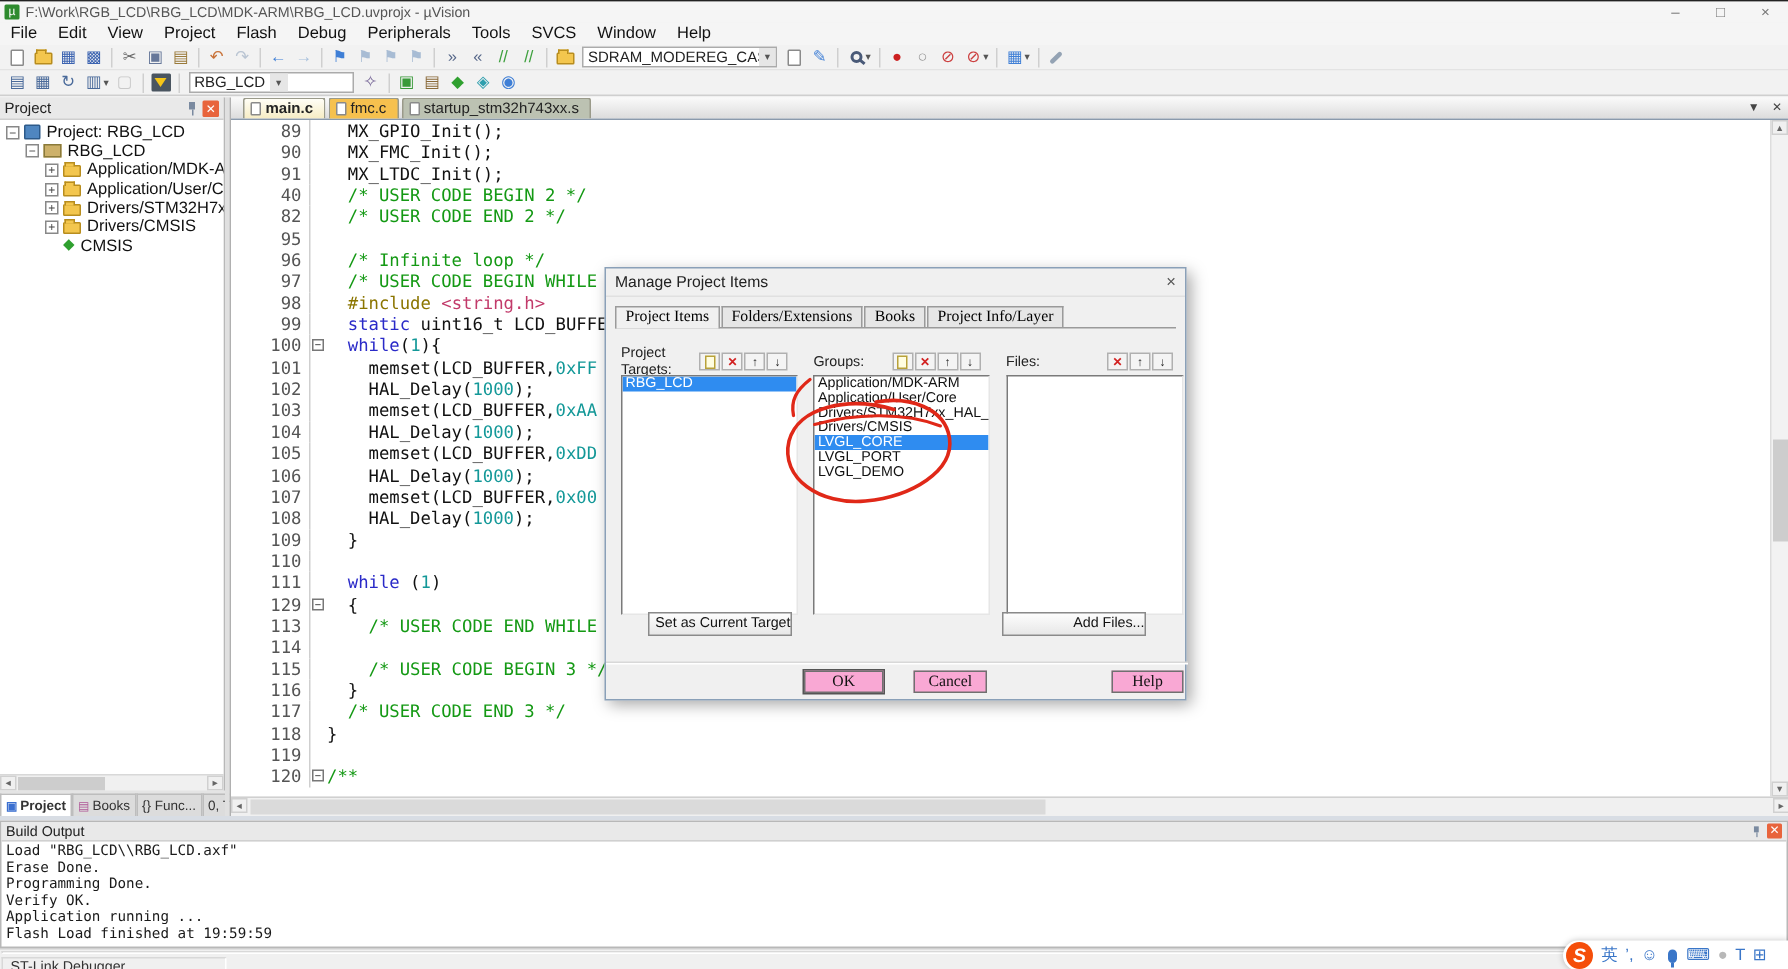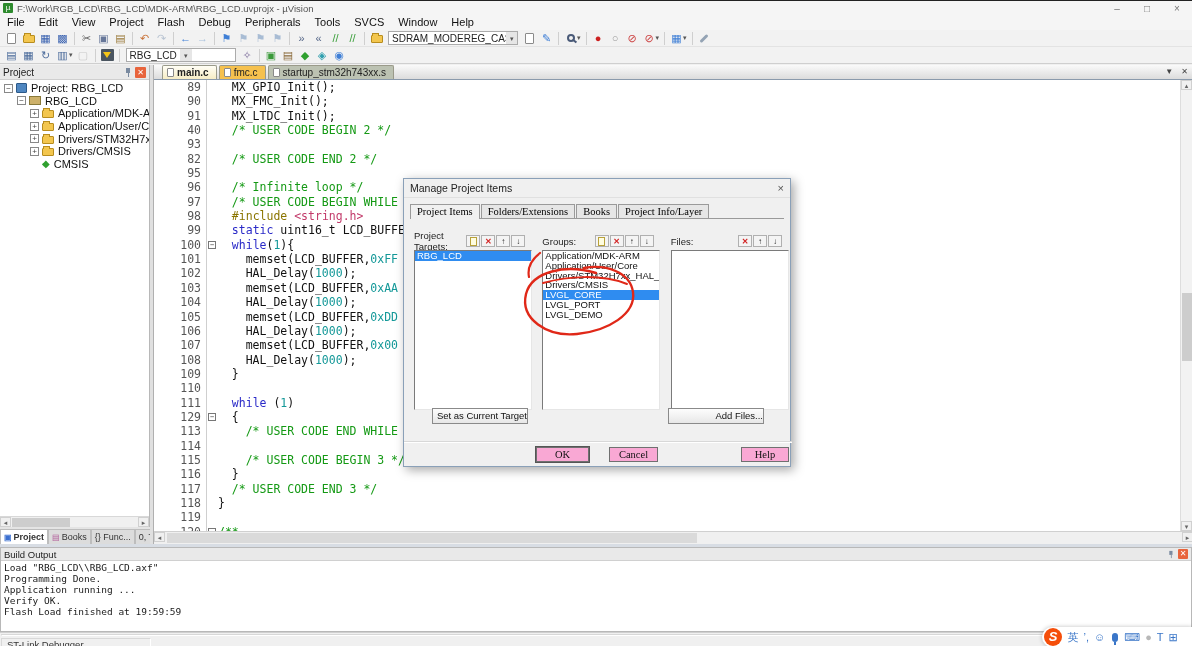--- a/index.html
+++ b/index.html
@@ -337,21 +337,20 @@
       </div>
     <div class="etabs-btns">
       <span>▼</span>
       <span>✕</span>
     </div>
     <div class="codewrap" id="codewrap">
         <div class="cl"><span class="ln">89</span><span class="fold"></span><span class="ct"><span class="pl">  MX_GPIO_Init();</span></span></div>
         <div class="cl"><span class="ln">90</span><span class="fold"></span><span class="ct"><span class="pl">  MX_FMC_Init();</span></span></div>
         <div class="cl"><span class="ln">91</span><span class="fold"></span><span class="ct"><span class="pl">  MX_LTDC_Init();</span></span></div>
         <div class="cl"><span class="ln">40</span><span class="fold"></span><span class="ct"><span class="cm">  /* USER CODE BEGIN 2 */</span></span></div>
-        <div class="cl"><span class="ln">93</span><span class="fold"></span><span class="ct"></span></div>
         <div class="cl"><span class="ln">82</span><span class="fold"></span><span class="ct"><span class="cm">  /* USER CODE END 2 */</span></span></div>
         <div class="cl"><span class="ln">95</span><span class="fold"></span><span class="ct"></span></div>
         <div class="cl"><span class="ln">96</span><span class="fold"></span><span class="ct"><span class="cm">  /* Infinite loop */</span></span></div>
         <div class="cl"><span class="ln">97</span><span class="fold"></span><span class="ct"><span class="cm">  /* USER CODE BEGIN WHILE */</span></span></div>
         <div class="cl"><span class="ln">98</span><span class="fold"></span><span class="ct"><span class="pl">  </span><span class="pp">#include</span><span class="pl"> </span><span class="str">&lt;string.h&gt;</span></span></div>
         <div class="cl"><span class="ln">99</span><span class="fold"></span><span class="ct"><span class="pl">  </span><span class="kw">static</span><span class="pl"> uint16_t LCD_BUFFER</span></span></div>
         <div class="cl"><span class="ln">100</span><span class="fold"><span class="foldbox">−</span></span><span class="ct"><span class="pl">  </span><span class="kw">while</span><span class="pl">(</span><span class="num">1</span><span class="pl">){</span></span></div>
         <div class="cl"><span class="ln">101</span><span class="fold"></span><span class="ct"><span class="pl">    memset(LCD_BUFFER,</span><span class="num">0xFF</span></span></div>
         <div class="cl"><span class="ln">102</span><span class="fold"></span><span class="ct"><span class="pl">    HAL_Delay(</span><span class="num">1000</span><span class="pl">);</span></span></div>
         <div class="cl"><span class="ln">103</span><span class="fold"></span><span class="ct"><span class="pl">    memset(LCD_BUFFER,</span><span class="num">0xAA</span></span></div>
@@ -482,21 +481,21 @@
   <path d="M 543,282 C 568,275 602,273 627,283" fill="none" stroke="#e02818" stroke-width="2" stroke-linecap="round"></path>
 </svg>
 
 <div class="bsplit"></div>
 <div class="bout">
   <div class="bout-hdr">
     <span>Build Output</span>
     <span class="pin-ic"></span>
     <span class="x-btn">✕</span>
   </div>
-  <div class="bout-body" id="boutbody"><div>Load "RBG_LCD\\RBG_LCD.axf"</div><div>Programming Done.</div><div>Application running ...</div><div>Verify OK.</div><div>Flash Load finished at 19:59:59</div></div>
+  <div class="bout-body" id="boutbody"><div>Load "RBG_LCD\\RBG_LCD.axf"</div><div>Erase Done.</div><div>Programming Done.</div><div>Verify OK.</div><div>Application running ...</div><div>Flash Load finished at 19:59:59</div></div>
 </div>
 
 <div class="statusbar">
   <span class="scell grow"></span>
   <span class="scell" style="width:150px;">ST-Link Debugger</span>
   <span class="scell" style="width:10px;"></span>
   <span class="scell" style="width:190px;">L:9</span>
 </div>
 
 <div class="ime">

